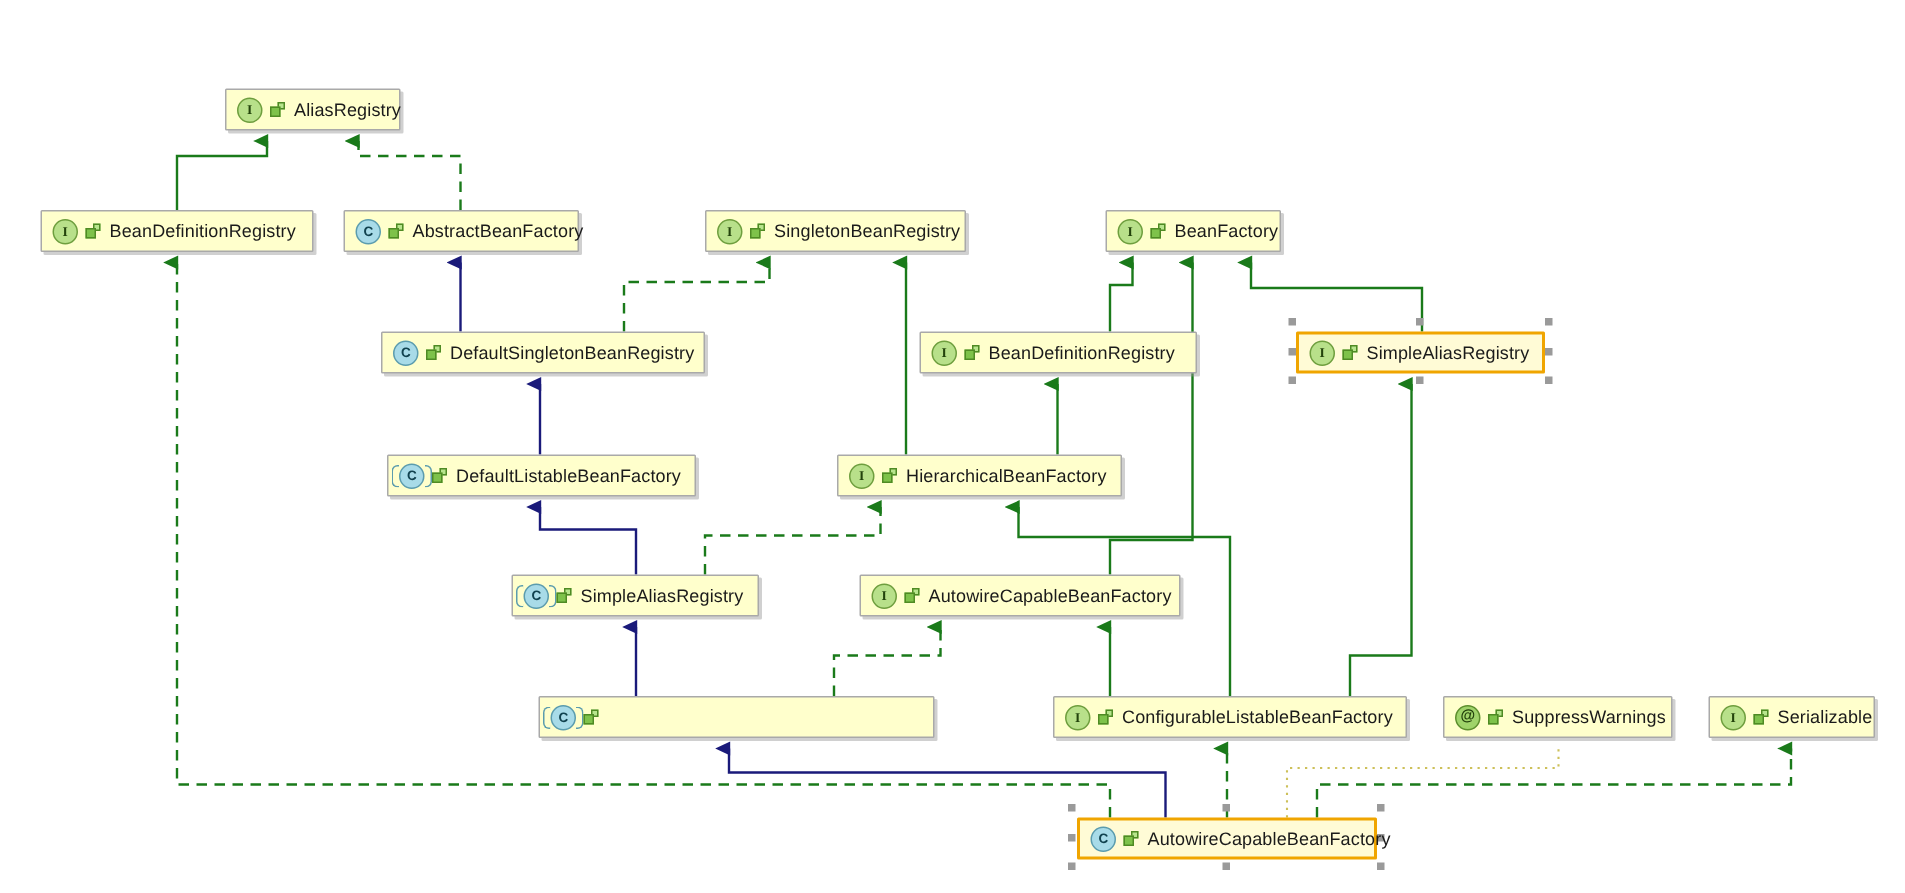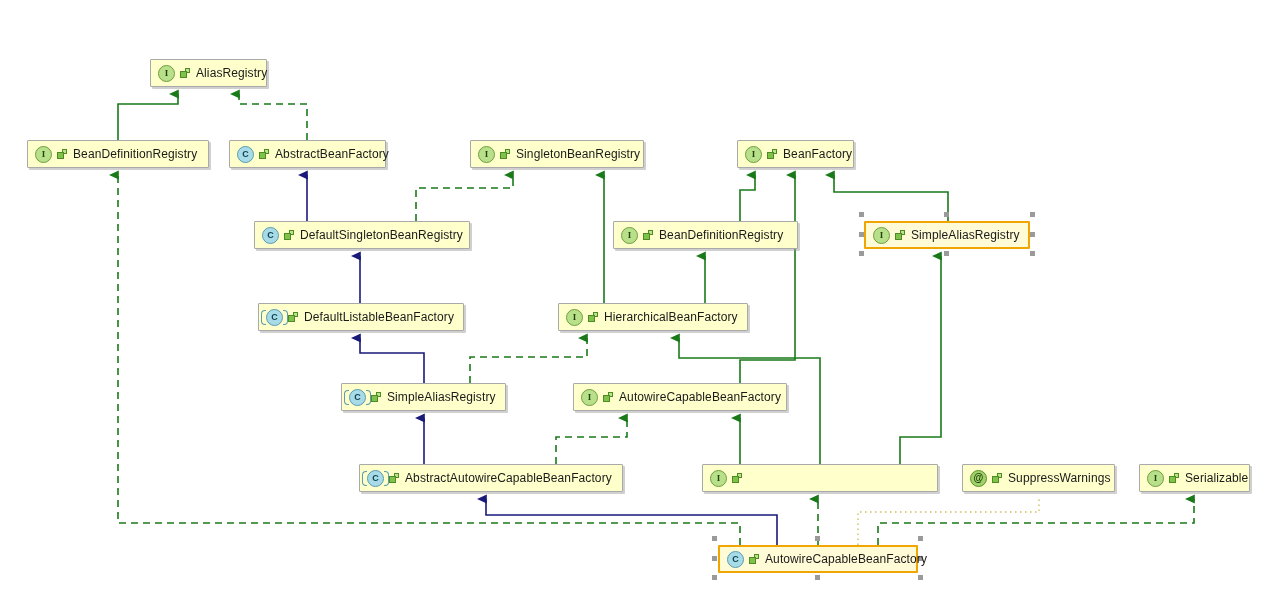--- a/index.html
+++ b/index.html
@@ -216,28 +216,28 @@
         <span class="lbl">AutowireCapableBeanFactory</span>
       </div>
       <div class="node" style="left: 359px; top: 464px; width: 264px;">
         <span class="abs">
           <span class="ico cls">C</span>
         </span>
         <span class="vis">
           <i class="t"></i>
           <i class="b"></i>
         </span>
-        <span class="lbl">AbstractAutowireCapableBeanFactory</span>
       </div>
       <div class="node" style="left: 702px; top: 464px; width: 236px;">
         <span class="ico iface">I</span>
         <span class="vis">
           <i class="t"></i>
           <i class="b"></i>
         </span>
+        <span class="lbl">ConfigurableListableBeanFactory</span>
       </div>
       <div class="node" style="left: 962px; top: 464px; width: 153px;">
         <span class="ico anno">@</span>
         <span class="vis">
           <i class="t"></i>
           <i class="b"></i>
         </span>
         <span class="lbl">SuppressWarnings</span>
       </div>
       <div class="node" style="left: 1139px; top: 464px; width: 111px;">

